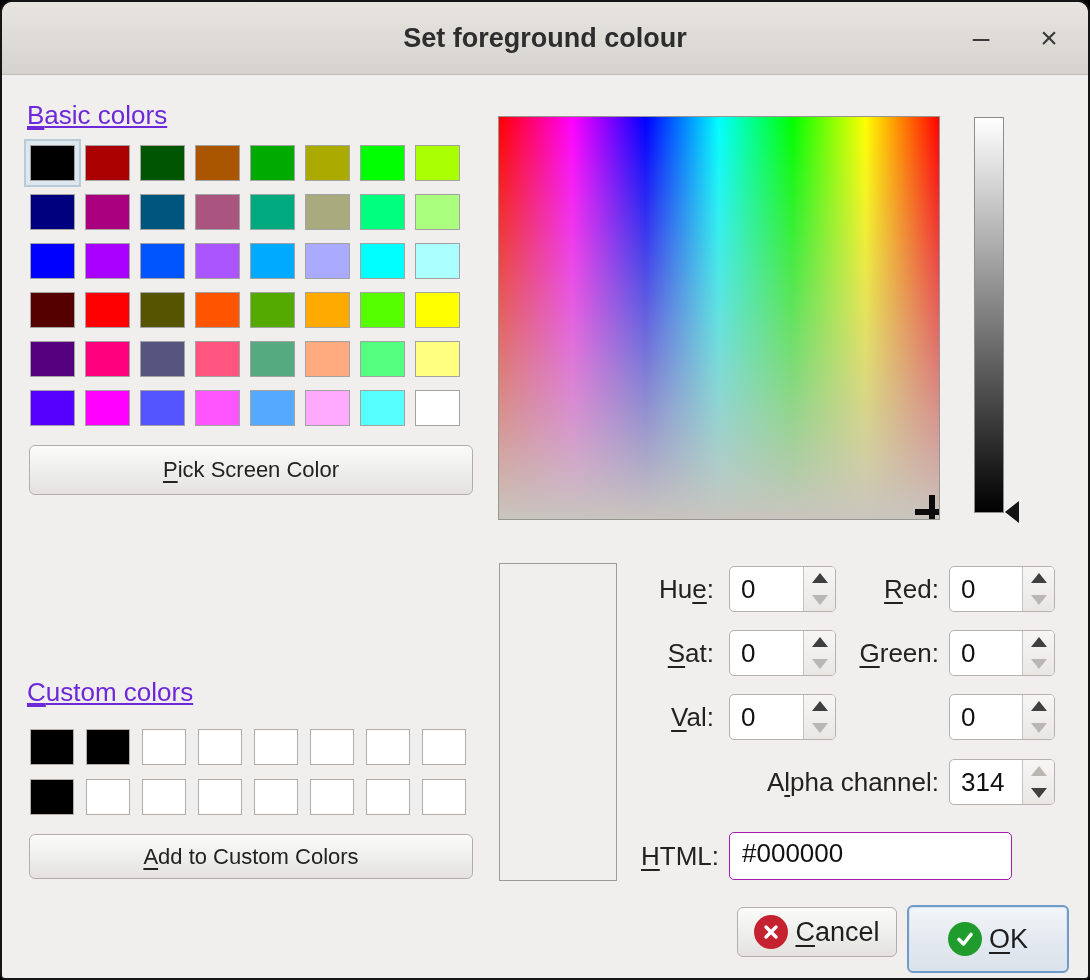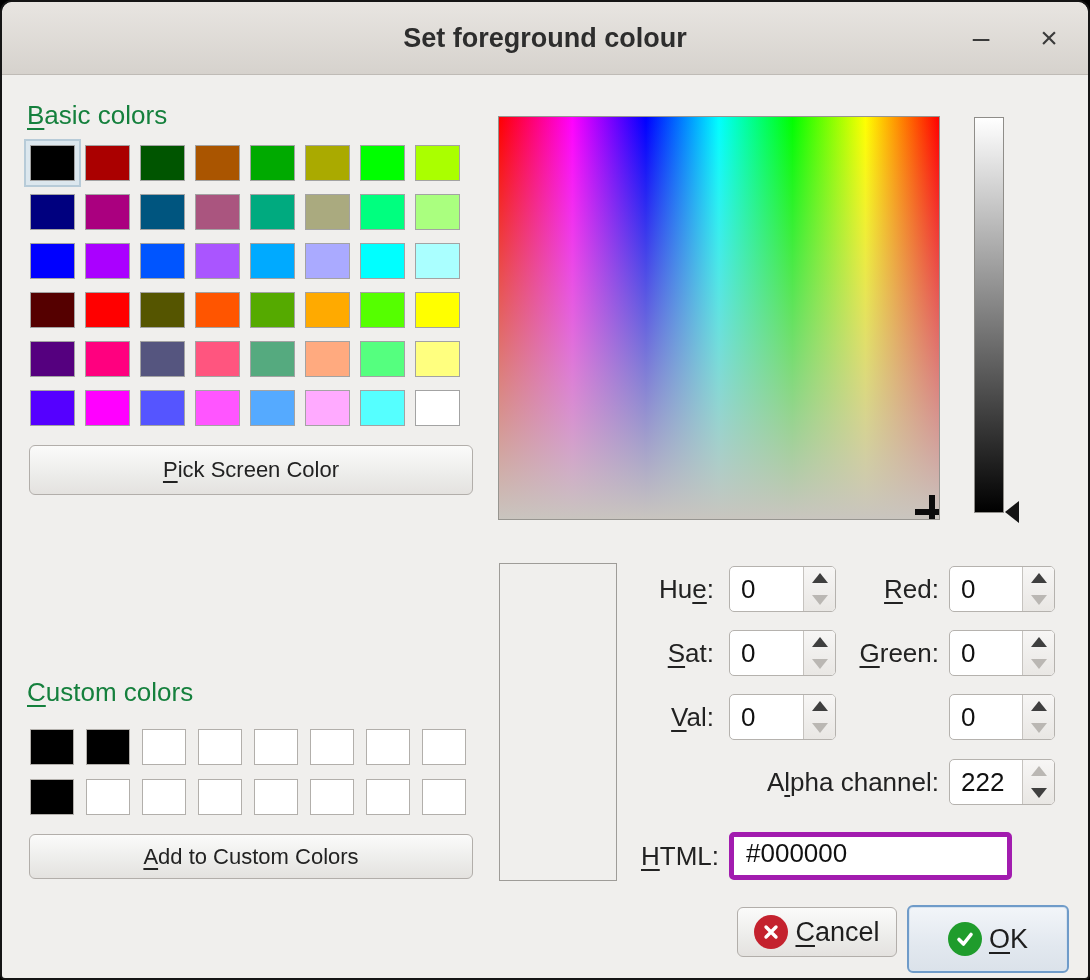--- a/index.html
+++ b/index.html
@@ -9,21 +9,21 @@
   
   .titlebar{position:absolute;left:0;top:0;right:0;height:72px;
             background:linear-gradient(#e8e5e1,#d6d2cd);border-bottom:1px solid #bfbbb6;
             border-radius:10px 10px 0 0;}
   .title{position:absolute;left:0;right:0;top:0;height:72px;line-height:72px;text-align:center;
          font-size:27px;font-weight:bold;color:#2d2d2d;}
   .winbtns{position:absolute;right:22px;top:0;height:72px;display:flex;align-items:center;gap:34px;}
   .winbtn{width:34px;height:40px;display:flex;align-items:center;justify-content:center;
           font-size:30px;color:#3a3a3a;cursor:default;}
   
-  .sect{position:absolute;font-size:26px;color:#15803d;}
+  .sect{position:absolute;font-size:26px;color:#6d28d9;text-decoration:underline;}
   u{text-decoration:underline;text-underline-offset:4px;text-decoration-thickness:2px;}
   
   .grid{position:absolute;display:grid;}
   .grid-basic{left:28px;top:143px;grid-template-columns:repeat(8,45px);column-gap:10px;row-gap:13px;}
   .grid-custom{left:28px;top:727px;grid-template-columns:repeat(8,44px);column-gap:12px;row-gap:14px;}
   .swatch{height:36px;border:1px solid #a3a3a3;box-sizing:border-box;}
   .grid-custom .swatch{border-color:#b2afab;}
   .swatch.selected{box-shadow:0 0 0 4px #dce7ee,0 0 0 6px #b7cbd8;}
   
   .btn{position:absolute;box-sizing:border-box;border:1px solid #b2aeaa;border-radius:6px;
@@ -51,21 +51,21 @@
         border:1px solid #b5b2ae;border-radius:5px;display:flex;overflow:hidden;}
   .spin-val{flex:1;font-size:26px;line-height:44px;padding-left:11px;color:#111;}
   .spin-btns{width:31px;border-left:1px solid #c6c3bf;background:linear-gradient(#f7f6f5,#e9e7e4);
              display:flex;flex-direction:column;}
   .spin-cell{flex:1;display:flex;align-items:center;justify-content:center;}
   .tri-up{width:0;height:0;border-left:8px solid transparent;border-right:8px solid transparent;border-bottom:10px solid #3f3f3f;}
   .tri-dn{width:0;height:0;border-left:8px solid transparent;border-right:8px solid transparent;border-top:10px solid #3f3f3f;}
   .dim.tri-up{border-bottom-color:#bab7b3;}
   .dim.tri-dn{border-top-color:#bab7b3;}
   .textinput{position:absolute;left:727px;top:830px;width:283px;height:48px;box-sizing:border-box;
-             background:#fff;border:5px solid #a21caf;border-radius:5px;font-size:26px;color:#111;
+             background:#fff;border:1px solid #a21caf;border-radius:5px;font-size:26px;color:#111;
              padding:0 0 5px 12px;font-family:"Liberation Sans","DejaVu Sans",sans-serif;outline:none;}
   
   .dlgbtn{position:absolute;box-sizing:border-box;display:flex;align-items:center;justify-content:center;
           gap:7px;font-size:27px;color:#1e1e1e;border-radius:6px;cursor:default;}
   .btn-cancel{left:735px;top:905px;width:160px;height:50px;border:1px solid #b2aeaa;
               background:linear-gradient(#fbfbfa,#ececea 60%,#e4e2df);}
   .btn-ok{left:905px;top:903px;width:162px;height:68px;border:2px solid #6f9bc9;
           background:linear-gradient(#f2f5f9,#e2e8ef 60%,#dbe2ea);box-shadow:inset 0 0 0 1px #d7e3ef;}
   .circle{width:34px;height:34px;border-radius:50%;display:flex;align-items:center;justify-content:center;flex:0 0 auto;}
   .circle svg{display:block;}
@@ -244,21 +244,21 @@
           <div class="tri-up"></div>
         </div>
         <div class="spin-cell">
           <div class="tri-dn dim"></div>
         </div>
       </div>
   </div>
 
   <div class="flabel" style="left:680px;top:757px;width:257px;">A<u>l</u>pha channel:</div>
   <div class="spin" style="left:947px;top:757px;width:106px;">
-    <div class="spin-val">222</div>
+    <div class="spin-val">314</div>
     <div class="spin-btns">
         <div class="spin-cell">
           <div class="tri-up dim"></div>
         </div>
         <div class="spin-cell">
           <div class="tri-dn"></div>
         </div>
       </div>
   </div>
 

